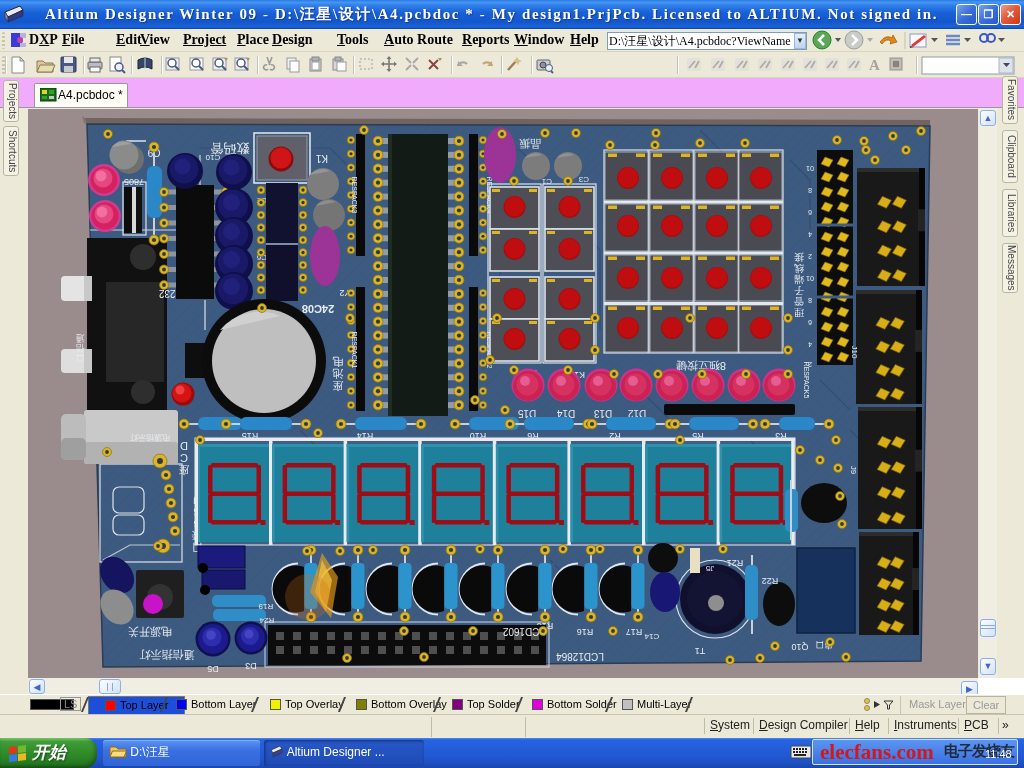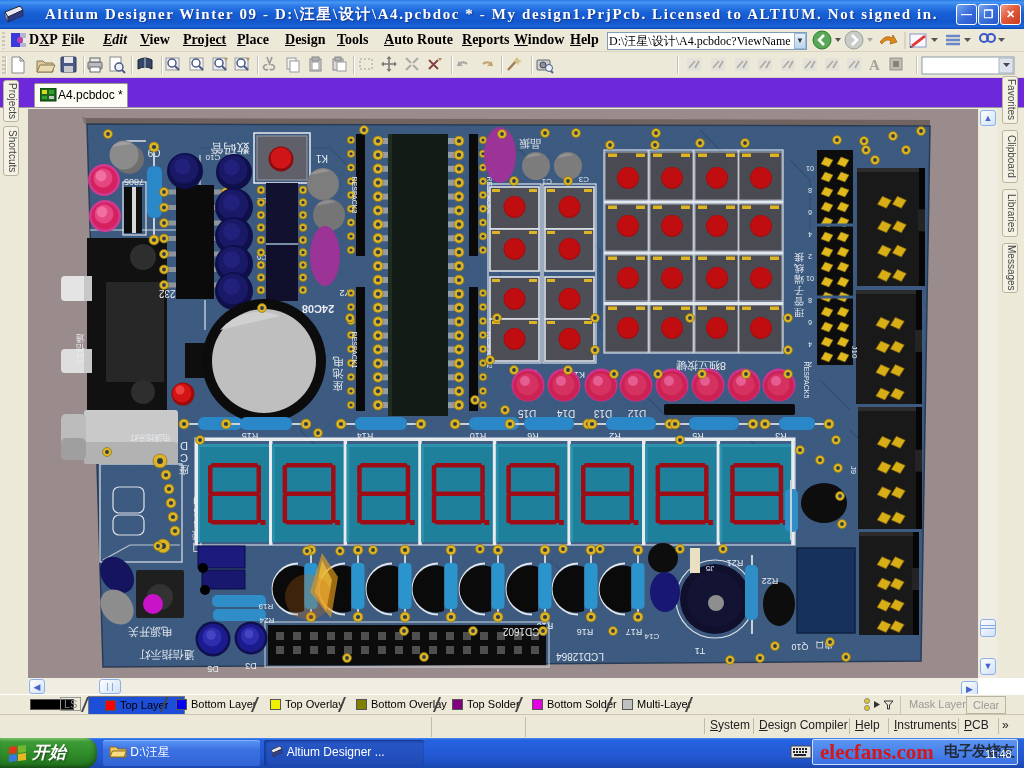--- a/index.html
+++ b/index.html
@@ -13,21 +13,21 @@
 #btnclose{background:linear-gradient(135deg,#f0a088 0%,#e25b3c 45%,#c93a1c 100%);}
 
 #menubar{left:0;top:29px;width:1024px;height:23px;background:#ece9d8;border-bottom:1px solid #d8d4c0;}
 .menuitem{position:absolute;top:3px;color:#000;font:bold 14px "Liberation Serif",serif;}
 .menuitem u{text-decoration:underline;}
 #pathbox{left:607px;top:3px;width:200px;height:18px;background:#fff;border:1px solid #7f9db9;font:12px "Liberation Serif",serif;line-height:16px;padding-left:1px;white-space:nowrap;overflow:hidden;}
 #pathdrop{left:794px;top:4px;width:12px;height:16px;background:linear-gradient(180deg,#e6f0fa,#bcd4ee);border:1px solid #9ab8d8;font-size:8px;text-align:center;line-height:14px;color:#333;}
 
 #toolbar{left:0;top:52px;width:1024px;height:26px;background:#ece9d8;border-bottom:1px solid #d8d4c0;}
 
-#tabrow{left:0;top:78px;width:1024px;height:30px;background:#6d28d9;}
+#tabrow{left:0;top:78px;width:1024px;height:30px;background:#f0abfc;}
 #doctab{left:34px;top:5px;width:94px;height:25px;background:#fdfdf6;border:1px solid #9a9a8a;border-bottom:none;border-radius:2px 2px 0 0;font:12px "Liberation Sans",sans-serif;line-height:23px;padding-left:23px;}
 
 #main{left:0;top:108px;width:1024px;height:570px;background:#ece9d8;}
 #canvas{left:28px;top:1px;width:950px;height:569px;background:#9a8c8c;overflow:hidden;}
 .sidetab{border:1px solid #b8b49e;background:#f4f2e4;border-radius:3px;color:#444;font:10px "Liberation Sans",sans-serif;}
 .vtext{writing-mode:vertical-rl;text-align:center;width:14px;}
 
 .sbtrack{background:#f0eee2;}
 .sbtn{background:linear-gradient(135deg,#fdfefd,#d2e2f6);border:1px solid #8cb0e8;border-radius:3px;color:#4464c8;text-align:center;}
 
@@ -62,25 +62,25 @@
       <div class="abs" style="left:2px;top:3px;width:3px;height:17px;background:repeating-linear-gradient(180deg,#c8c4b0 0 2px,#ece9d8 2px 4px);border-radius:2px;"></div>
   <div class="abs" style="left:10px;top:2px;width:18px;height:18px;"><svg width="18" height="18">
           <rect x="1" y="2" width="9" height="14" fill="#3a3ad8"></rect>
           <path d="M10 5 a5 5 0 0 1 0 9 z" fill="#3a3ad8"></path>
           <rect x="10" y="2" width="6" height="5" fill="#b8b4d8"></rect>
           <rect x="10" y="12" width="6" height="4" fill="#b8b4d8"></rect>
           <circle cx="10" cy="9" r="3" fill="#c040b0"></circle>
         </svg></div>
   <div class="menuitem" style="left:29px;">D<u>X</u>P</div>
   <div class="menuitem" style="left:62px;"><u>F</u>ile</div>
-  <div class="menuitem" style="left:103px;font-style:italic;"><u>E</u>dit</div>
+  <div class="menuitem" style="left:116px;"><u>E</u>dit</div>
   <div class="menuitem" style="left:140px;"><u>V</u>iew</div>
   <div class="menuitem" style="left:183px;text-decoration:underline;">Proje<u>c</u>t</div>
   <div class="menuitem" style="left:237px;"><u>P</u>lace</div>
-  <div class="menuitem" style="left:285px;"><u>D</u>esign</div>
+  <div class="menuitem" style="left:272px;"><u>D</u>esign</div>
   <div class="menuitem" style="left:337px;"><u>T</u>ools</div>
   <div class="menuitem" style="left:384px;"><u>A</u>uto Route</div>
   <div class="menuitem" style="left:462px;"><u>R</u>eports</div>
   <div class="menuitem" style="left:514px;"><u>W</u>indow</div>
   <div class="menuitem" style="left:570px;"><u>H</u>elp</div>
   <div id="pathbox" class="abs">D:\汪星\设计\A4.pcbdoc?ViewName</div>
   <div id="pathdrop" class="abs">▼</div>
   <div class="abs" id="navicons" style="left:812px;top:1px;"><svg width="200" height="21">
   <circle cx="10" cy="10" r="9" fill="#58a858" stroke="#2a7a2a"></circle>
           <path d="M12 5 L7 10 L12 15" stroke="#fff" stroke-width="2.5" fill="none"></path>

